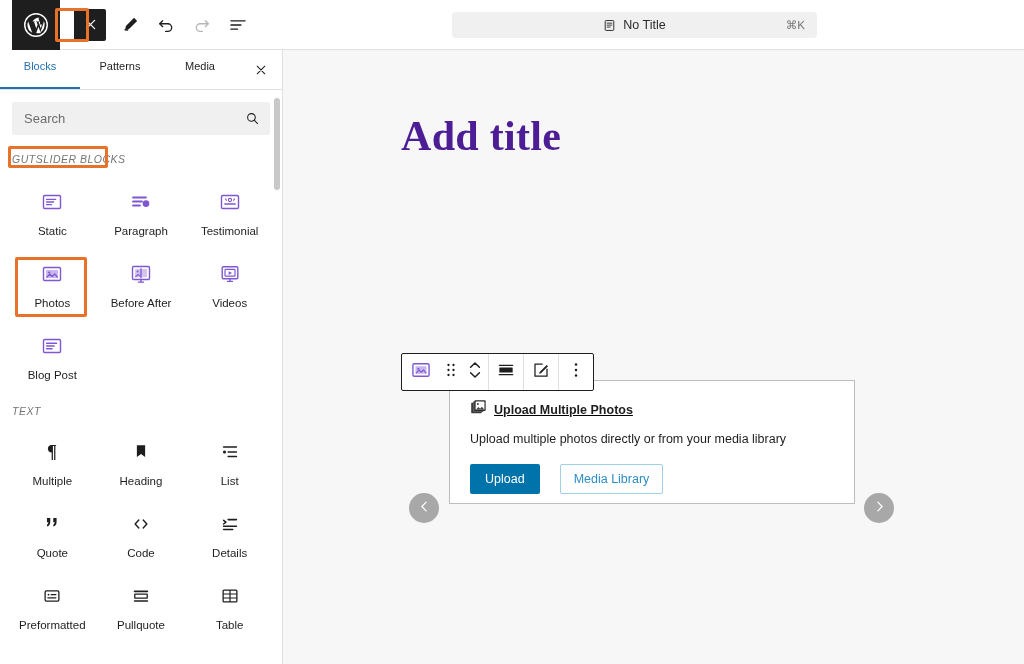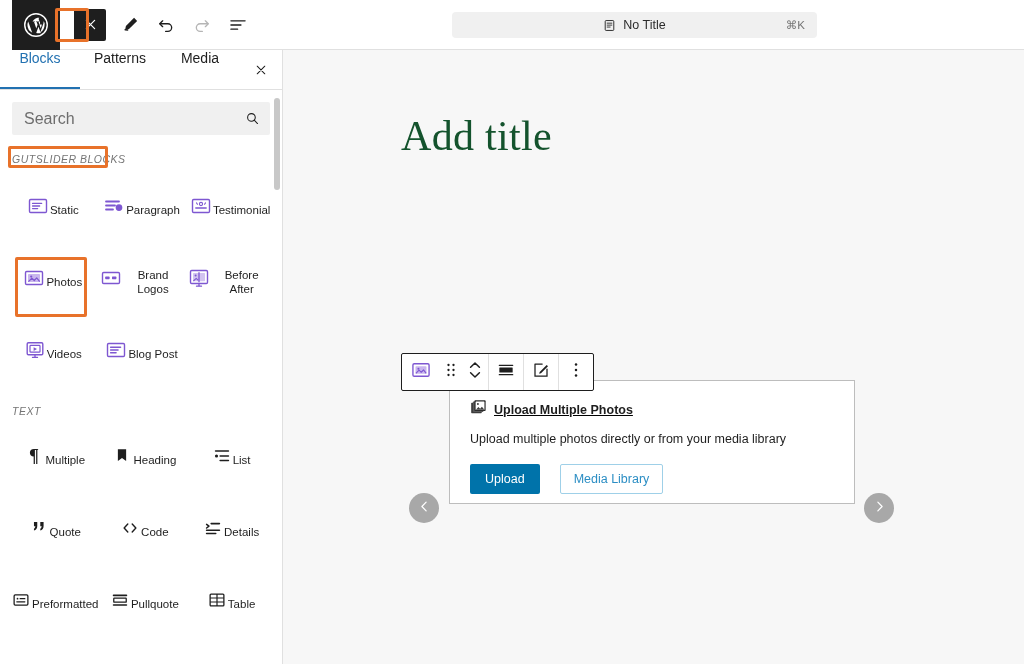--- a/index.html
+++ b/index.html
@@ -135,22 +135,23 @@
   .ins-tabs {
     display: flex;
     align-items: stretch;
     height: 40px;
     border-bottom: 1px solid #e0e0e0;
     position: relative;
   }
   .ins-tab {
     flex: 1;
     display: flex;
+    align-items: center;
     justify-content: center;
-    font-size: 14px;
+    font-size: 11px;
     font-weight: 500;
     color: #1e1e1e;
     cursor: pointer;
     background: transparent;
     border: none;
     position: relative;
     padding-bottom: 8px;
   }
   .ins-tab.active {
     color: #2271b1;
@@ -181,21 +182,21 @@
     display: flex;
     align-items: center;
     padding: 0 10px 0 12px;
     position: relative;
   }
   .search-box input {
     flex: 1;
     border: none;
     outline: none;
     background: transparent;
-    font-size: 16px;
+    font-size: 13px;
     color: #1e1e1e;
     font-family: "Liberation Sans", sans-serif;
   }
   .search-box input::placeholder { color: #6d6d6d; }
   .search-icon { display: flex; align-items: center; color: #1e1e1e; }
 
   .section-title {
     font-size: 10.5px;
     letter-spacing: 0.5px;
     color: #757575;
@@ -210,23 +211,23 @@
 
   .block-grid {
     display: grid;
     grid-template-columns: repeat(3, 1fr);
     padding: 0 8px;
     row-gap: 0px;
   }
 
   .block-item {
     display: flex;
-    flex-direction: row;
-    align-items: center;
-    justify-content: center;
+    flex-direction: column;
+    align-items: center;
+    justify-content: flex-end;
     padding: 10px 2px 6px 2px;
     cursor: pointer;
     border-radius: 2px;
     min-height: 72px;
   }
   .block-item .bi-icon {
     height: 26px;
     display: flex;
     align-items: center;
     justify-content: center;
@@ -263,26 +264,26 @@
   .canvas {
     flex: 1;
     background: #f7f7f7;
     position: relative;
     overflow: hidden;
   }
 
   .post-title {
     font-family: "Liberation Serif", serif;
     font-size: 42px;
-    color: #14532d;
+    color: #4c1d95;
     position: absolute;
     left: 118px;
     top: 62px;
     letter-spacing: 0.3px;
-    font-weight: 400;
+    font-weight: 700;
   }
 
   
   .block-toolbar {
     position: absolute;
     left: 118px;
     top: 303px;
     height: 38px;
     display: flex;
     align-items: stretch;
@@ -520,30 +521,20 @@
               <svg width="24" height="24" viewBox="0 0 24 24" fill="none">
                 <rect x="3.5" y="5.5" width="17" height="13" rx="1.2" stroke="#7e57d1" stroke-width="1.4"></rect>
                 <rect x="6" y="8" width="12" height="8" rx="0.8" fill="#c9b6ee"></rect>
                 <circle cx="9.2" cy="10.6" r="1.1" fill="#7e57d1"></circle>
                 <path d="M6.4 15.6l3.5-3.4 2.4 2.3 2.4-2.6 3 3.7" stroke="#7e57d1" stroke-width="1.2" fill="none" stroke-linejoin="round"></path>
               </svg>
             </span>
             <span class="bi-label">Photos</span>
           </div>
 
-          <div class="block-item">
-            <span class="bi-icon">
-              <svg width="24" height="24" viewBox="0 0 24 24" fill="none">
-                <rect x="3.5" y="6.5" width="17" height="11" rx="1.2" stroke="#7e57d1" stroke-width="1.4"></rect>
-                <rect x="6.2" y="10.6" width="4.4" height="2.6" rx="0.6" fill="#7e57d1"></rect>
-                <rect x="13" y="10.6" width="4.4" height="2.6" rx="0.6" fill="#7e57d1"></rect>
-              </svg>
-            </span>
-            <span class="bi-label">Brand Logos</span>
-          </div>
 
           <div class="block-item">
             <span class="bi-icon">
               <svg width="24" height="24" viewBox="0 0 24 24" fill="none">
                 <rect x="3.5" y="4.5" width="17" height="13" rx="1.2" stroke="#7e57d1" stroke-width="1.4"></rect>
                 <rect x="6" y="7" width="12" height="8.2" rx="0.6" fill="#d2c4f0"></rect>
                 <path d="M12 6.2v10" stroke="#7e57d1" stroke-width="1.3"></path>
                 <circle cx="8.6" cy="9.5" r="1" fill="#7e57d1"></circle>
                 <path d="M6.4 15l2.8-2.6 2.1 2" stroke="#7e57d1" stroke-width="1.1" fill="none"></path>
                 <path d="M9.5 20.2h5" stroke="#7e57d1" stroke-width="1.3" stroke-linecap="round"></path>

